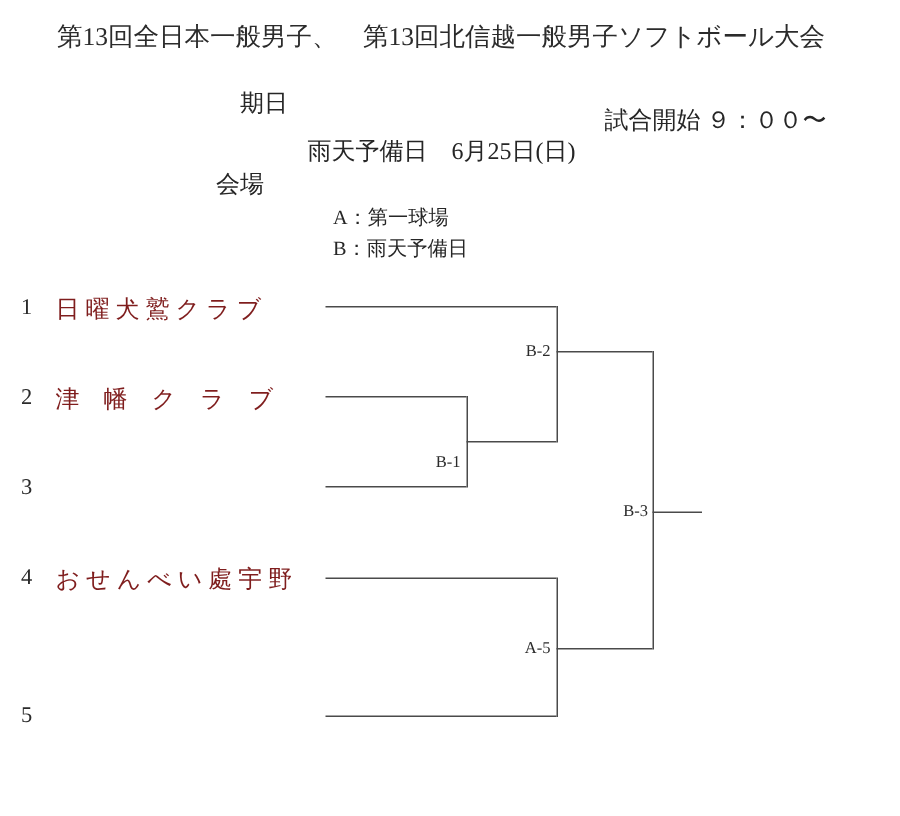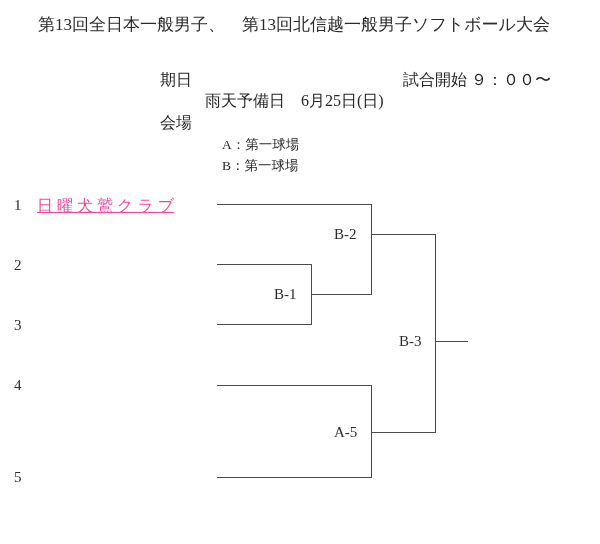--- a/index.html
+++ b/index.html
@@ -26,87 +26,89 @@
     top: 14px;
     font-size: 17px;
     line-height: 22px;
     white-space: pre;
     color: #2b2b2b;
     margin-left: 22px;
   }
   .info-label { position: absolute; white-space: pre; }
   .info-value { position: absolute; white-space: pre; }
 
-  .r-date-label   { left: 160px; top: 70px; }
+  .r-date-label   { left: 160px; top: 59px; }
   .r-date-value   { left: 205px; top: 70px; }
   .r-start-value  { left: 403px; top: 70px; }
   .r-rain-value   { left: 205px; top: 91px; text-align: center; }
-  .r-venue-label  { left: 160px; top: 113px; }
+  .r-venue-label  { left: 144px; top: 113px; }
   .r-venue-value  { left: 205px; top: 113px; }
   .r-fieldA       { left: 222px; top: 136px; font-size: 13.5px; text-align: center; }
   .r-fieldB       { left: 222px; top: 157px; font-size: 13.5px; }
   .team-seed {
     position: absolute;
     left: 14px;
     white-space: pre;
     font-size: 15px;
     color: #2b2b2b;
   }
   .team-name {
     position: absolute;
     left: 37px;
     white-space: pre;
     font-size: 16px;
-    color: #ec4899;
-    text-decoration: underline;
+    color: #7f1d1d;
   }
 
   
   .hline {
     position: absolute;
     height: 0;
     border-top: 1.4px solid #4a4a4a;
   }
   .vline {
     position: absolute;
     width: 0;
     border-left: 1.4px solid #4a4a4a;
   }
 
   
   .match-label {
     position: absolute;
     white-space: pre;
-    font-size: 15px;
+    font-size: 11px;
     line-height: 15px;
     color: #2b2b2b;
+    text-align: right;
   }
 </style>
 </head>
 <body>
 
 <div id="page">
 
   <div class="title">第13回全日本一般男子、　第13回北信越一般男子ソフトボール大会</div>
 
   <div class="info-label r-date-label">期日</div>
   <div class="info-value r-start-value">試合開始 ９：００〜</div>
   <div class="info-value r-rain-value">雨天予備日　6月25日(日)</div>
   <div class="info-label r-venue-label">会場</div>
   <div class="info-value r-fieldA">A：第一球場</div>
-  <div class="info-value r-fieldB">B：第一球場</div>
+  <div class="info-value r-fieldB">B：雨天予備日</div>
 
   <div class="team-seed" style="top:197px;">1</div>
   <div class="team-name" style="top:196px;">日 曜 犬 鷲 ク ラ ブ</div>
 
   <div class="team-seed" style="top:257px;">2</div>
+  <div class="team-name" style="top:256px;">津　幡　ク　ラ　ブ</div>
 
   <div class="team-seed" style="top:317px;">3</div>
 
   <div class="team-seed" style="top:377px;">4</div>
+  <div class="team-name" style="top:376px;">お せ ん べ い 處 宇 野</div>
 
   <div class="team-seed" style="top:469px;">5</div>
 
   <div class="hline" style="left:217px; top:204px; width:154px;"></div>
 
   <div class="hline" style="left:217px; top:264px; width:94px;"></div>
 
   <div class="hline" style="left:217px; top:324px; width:94px;"></div>
 
   <div class="vline" style="left:311px; top:264px; height:61px;"></div>
@@ -122,18 +124,18 @@
   <div class="hline" style="left:217px; top:477px; width:154px;"></div>
 
   <div class="vline" style="left:371px; top:385px; height:93px;"></div>
 
   <div class="hline" style="left:371px; top:432px; width:64px;"></div>
 
   <div class="vline" style="left:435px; top:234px; height:199px;"></div>
 
   <div class="hline" style="left:435px; top:341px; width:33px;"></div>
 
-  <div class="match-label" style="left:274px; top:287px; width:33px;">B-1</div>
+  <div class="match-label" style="left:274px; top:301px; width:33px;">B-1</div>
   <div class="match-label" style="left:334px; top:227px; width:33px;">B-2</div>
   <div class="match-label" style="left:399px; top:334px; width:33px;">B-3</div>
   <div class="match-label" style="left:334px; top:425px; width:33px;">A-5</div>
 
 </div>
 
 </body></html>

